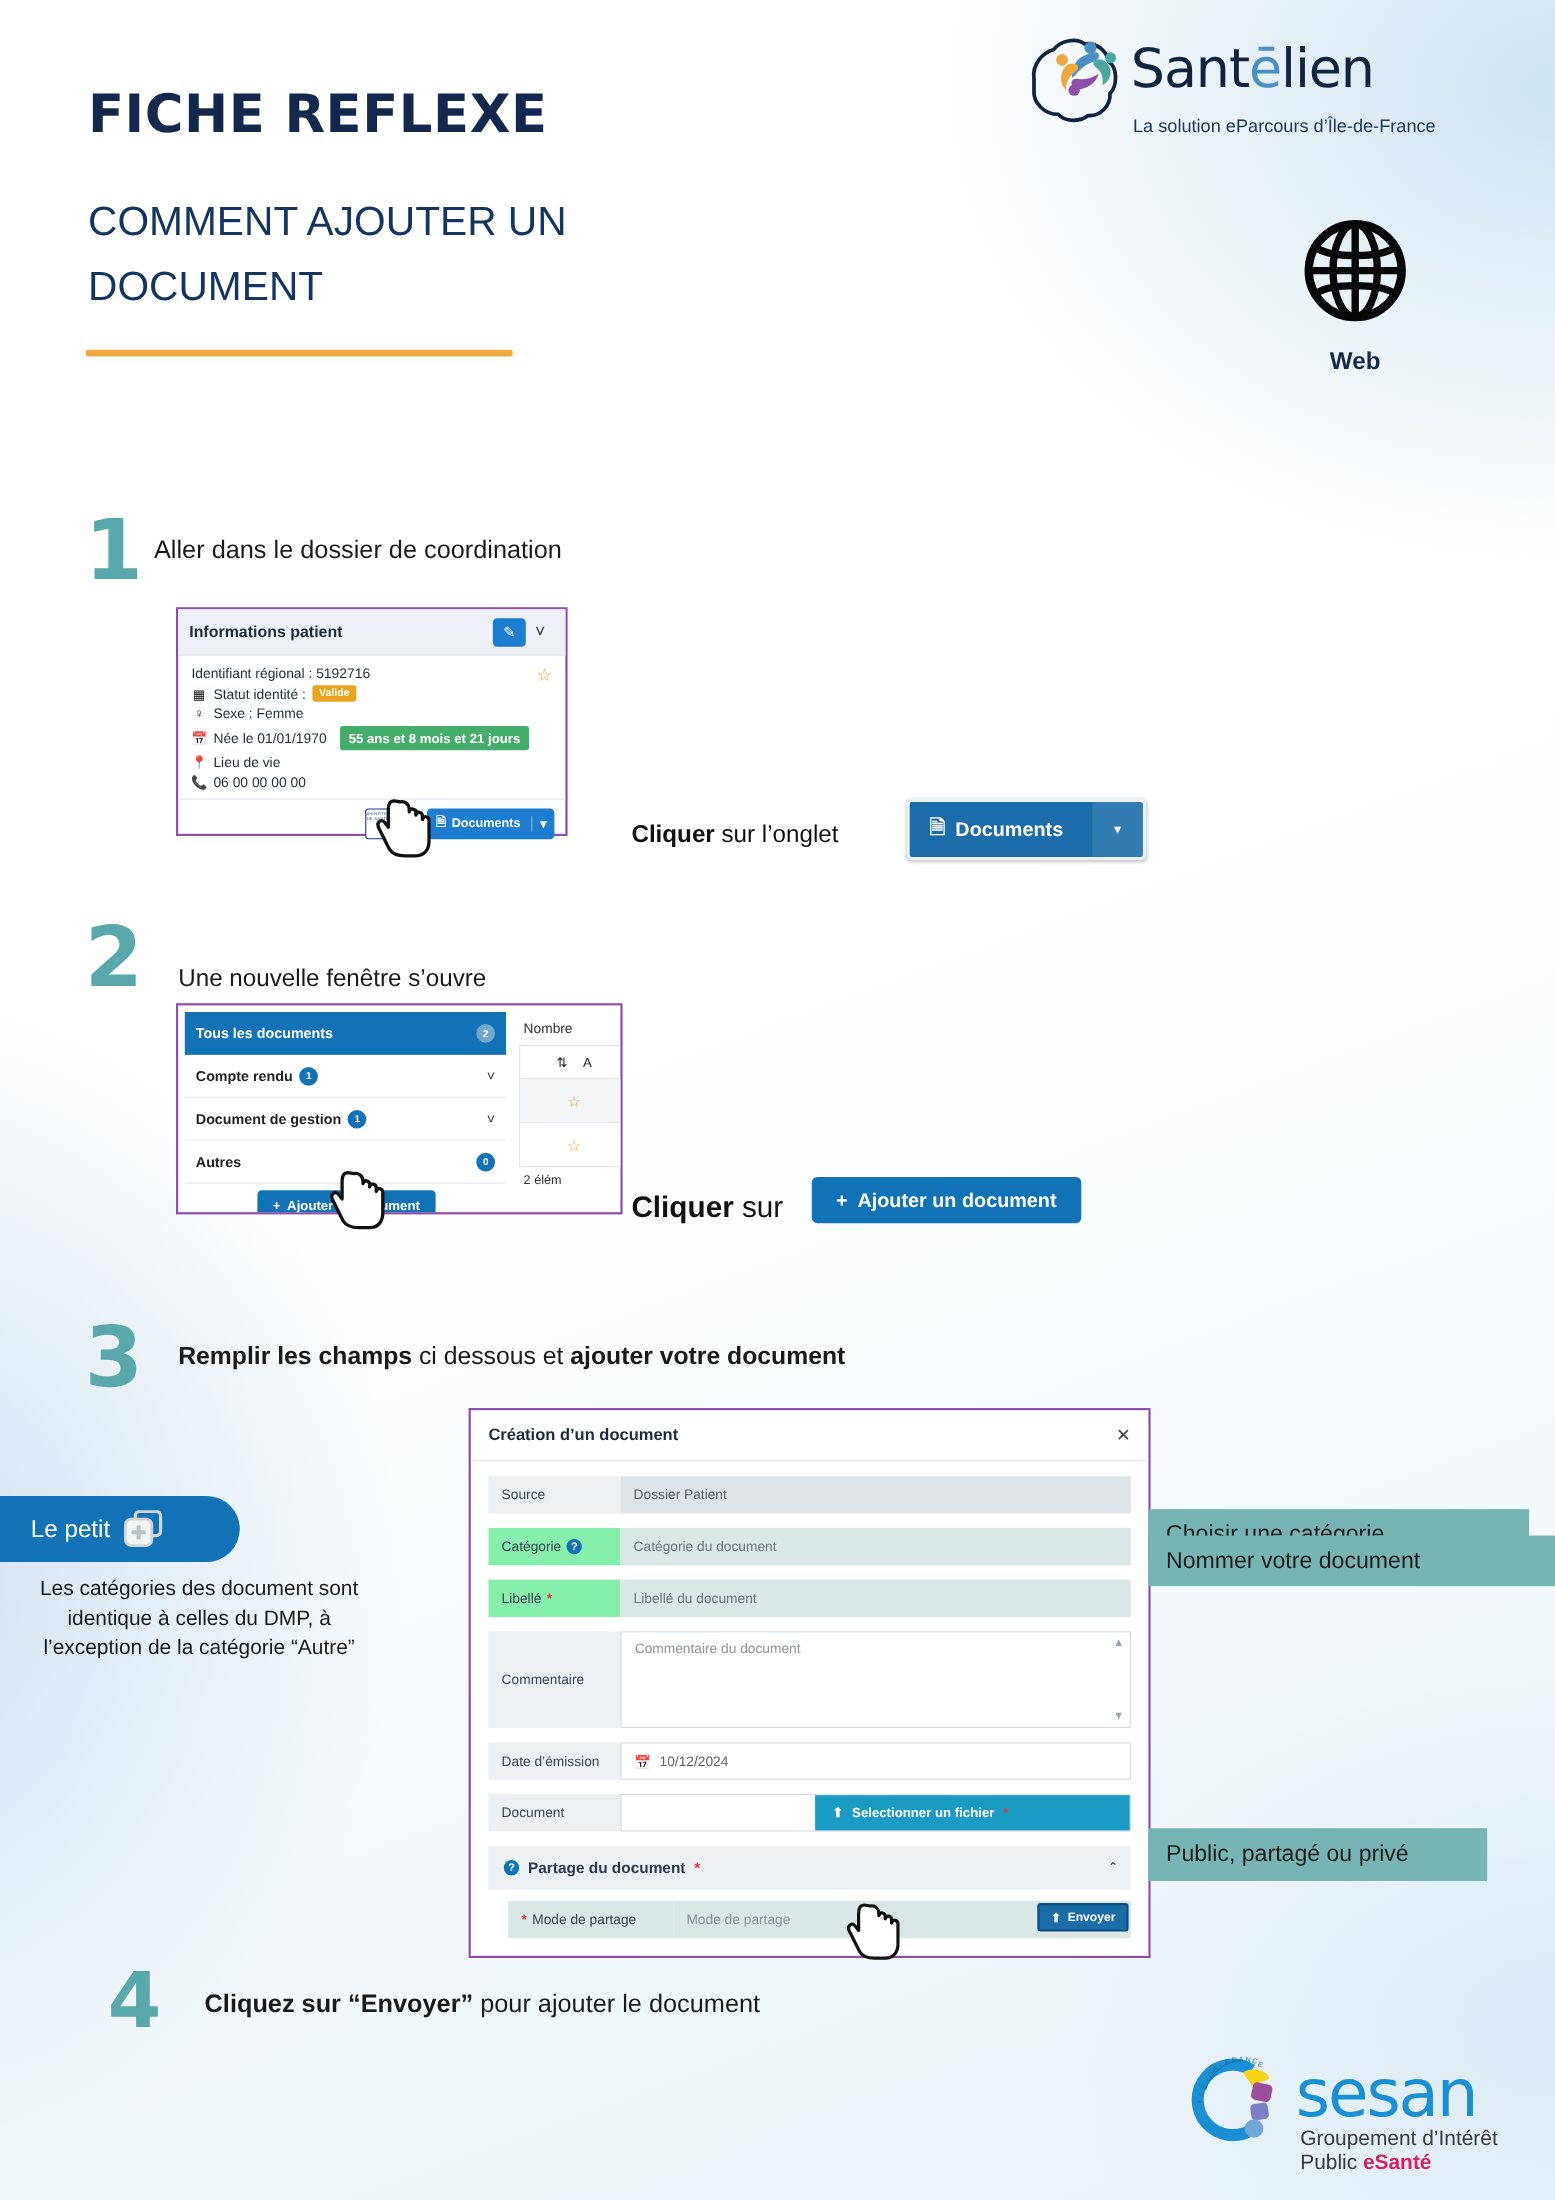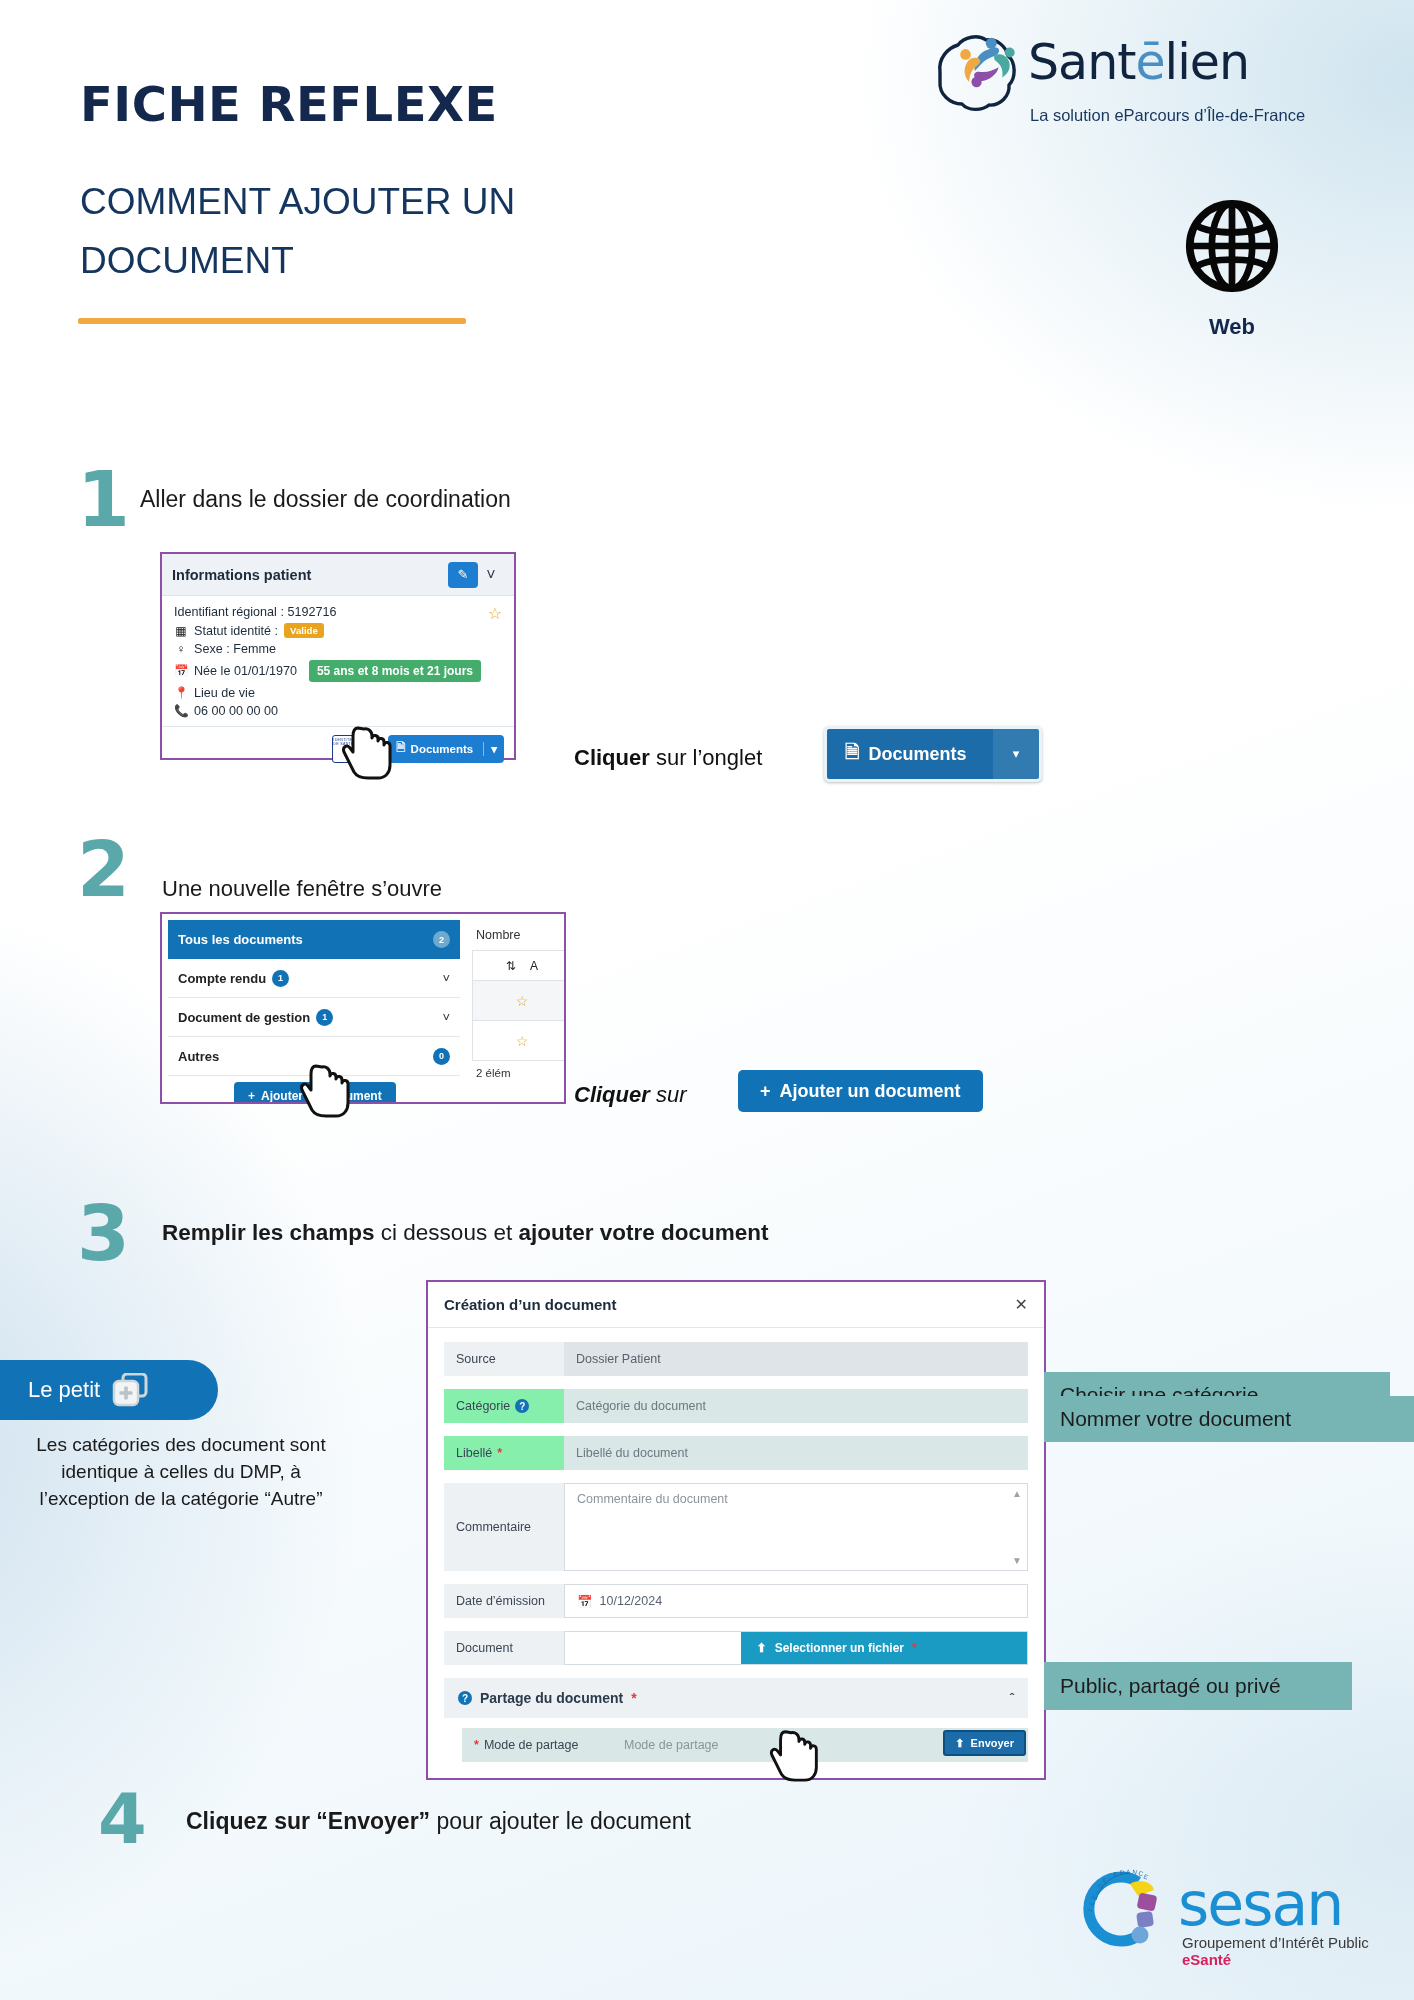--- a/index.html
+++ b/index.html
@@ -151,21 +151,21 @@
   #dl-right .nombre { padding: 8px 4px; color: #333; font-size: 12.5px; }
   #dl-tbl { border: 1px solid #dfe3e7; border-bottom: none; }
   #dl-tbl .th { height: 30px; display: flex; align-items: center; justify-content: center; gap: 14px;
      border-bottom: 1px solid #dfe3e7; font-size: 12px; color: #222; }
   #dl-tbl .td { height: 40px; display: flex; align-items: center; justify-content: center;
      border-bottom: 1px solid #dfe3e7; color: #e8a41e; font-size: 14px; background: #f4f6f8; }
   #dl-tbl .td.alt { background: #fff; }
   #dl-count { padding: 6px 4px; font-size: 11.5px; color: #333; }
 
   
-  #c2-text { left: 574px; top: 1082px; font-size: 22px; color: #111; font-style: italic; }
+  #c2-text { left: 574px; top: 1082px; font-size: 27px; color: #111; }
   #c2-text b { font-weight: 700; }
   #add-doc-big {
     left: 738px; top: 1070px; height: 42px; background: #1173b5; border-radius: 5px;
     color: #fff; display: flex; align-items: center; gap: 9px; padding: 0 22px;
     font-size: 18px; font-weight: 600;
   }
 
   
   #shot3 { left: 426px; top: 1280px; width: 620px; height: 500px; }
   #dlg-head {
@@ -247,21 +247,21 @@
   #footer-text {
     left: 0; top: 1908px; width: 1414px; text-align: center;
     font-size: 19px; font-style: italic; color: #1a1a1a; font-family: "DejaVu Sans", sans-serif;
   }
   #sesan-logo { left: 1082px; top: 1868px; width: 300px; height: 92px; }
   #sesan-word {
     position: absolute; left: 96px; top: 6px; font-size: 60px; color: #1a8fd4;
     font-family: "DejaVu Sans", sans-serif; letter-spacing: -2px; line-height: 1;
   }
   #sesan-tag {
-    position: absolute; left: 100px; top: 66px; font-size: 15px; color: #3a3a3a;
+    position: absolute; left: 100px; top: 66px; font-size: 19px; color: #3a3a3a;
   }
   #sesan-tag b { color: #d6215f; }
 
   
   .hand { pointer-events: none; }
 </style>
 </head>
 <body>
 
 <div id="page">

